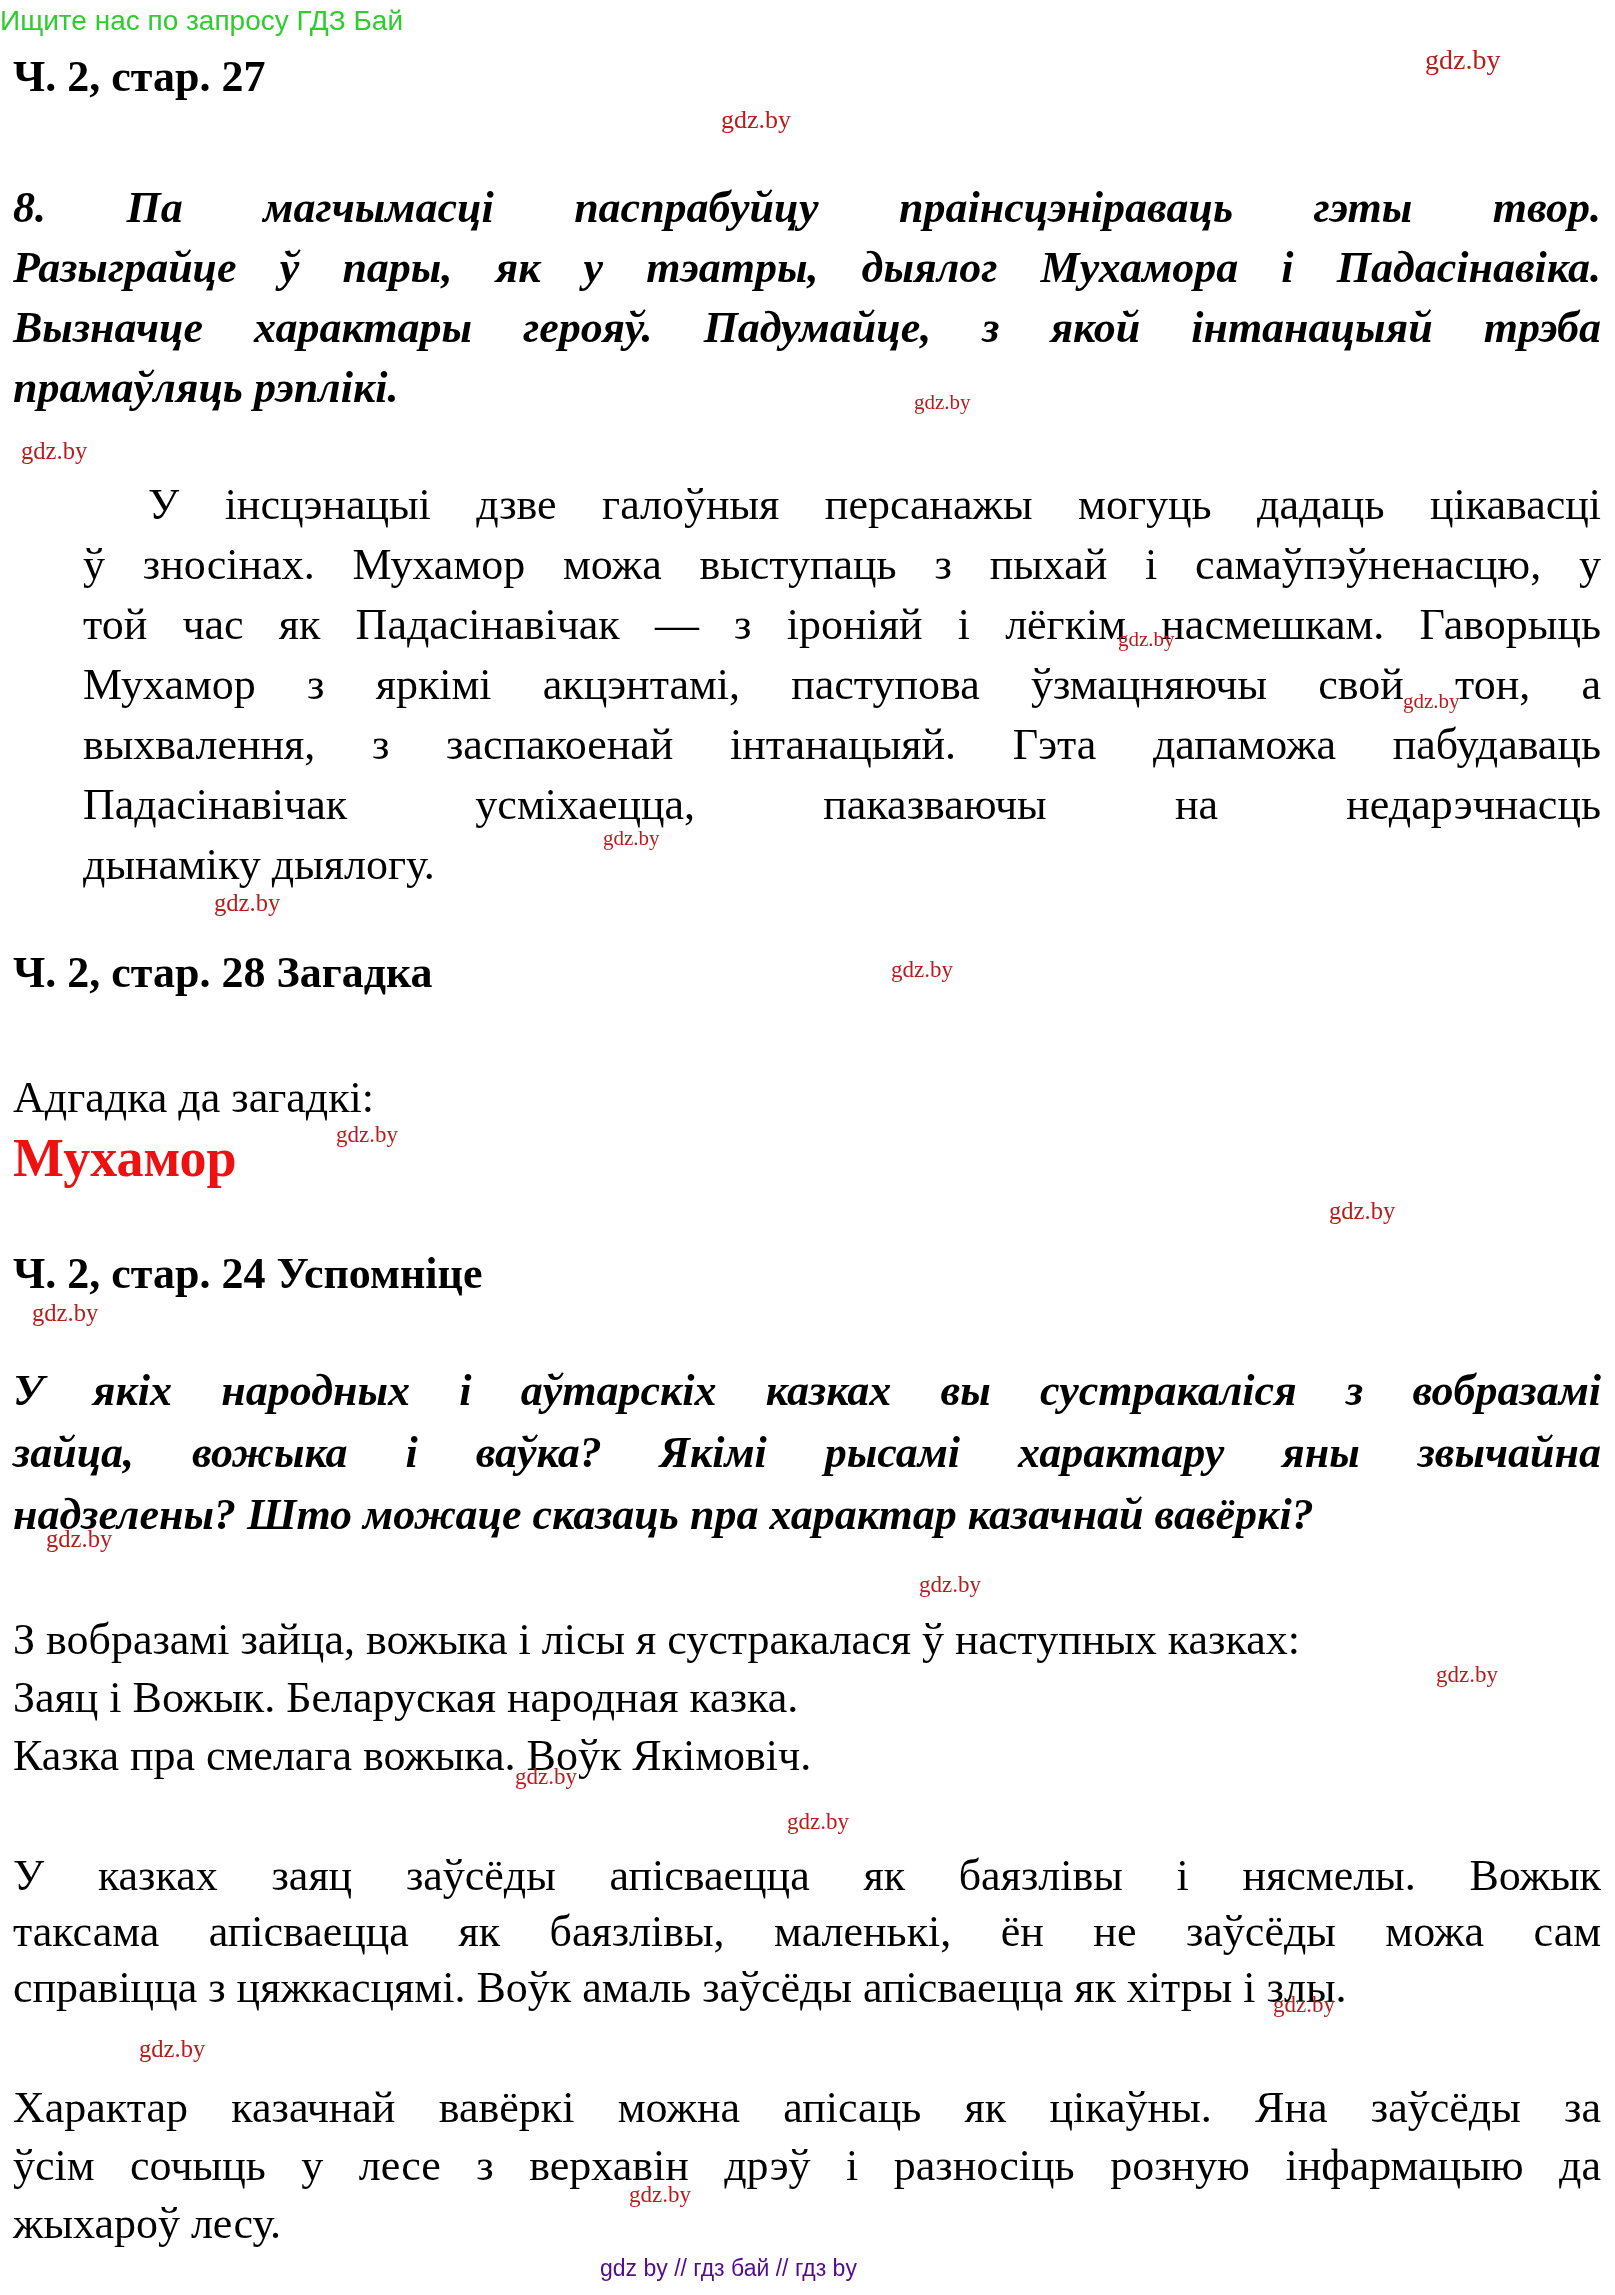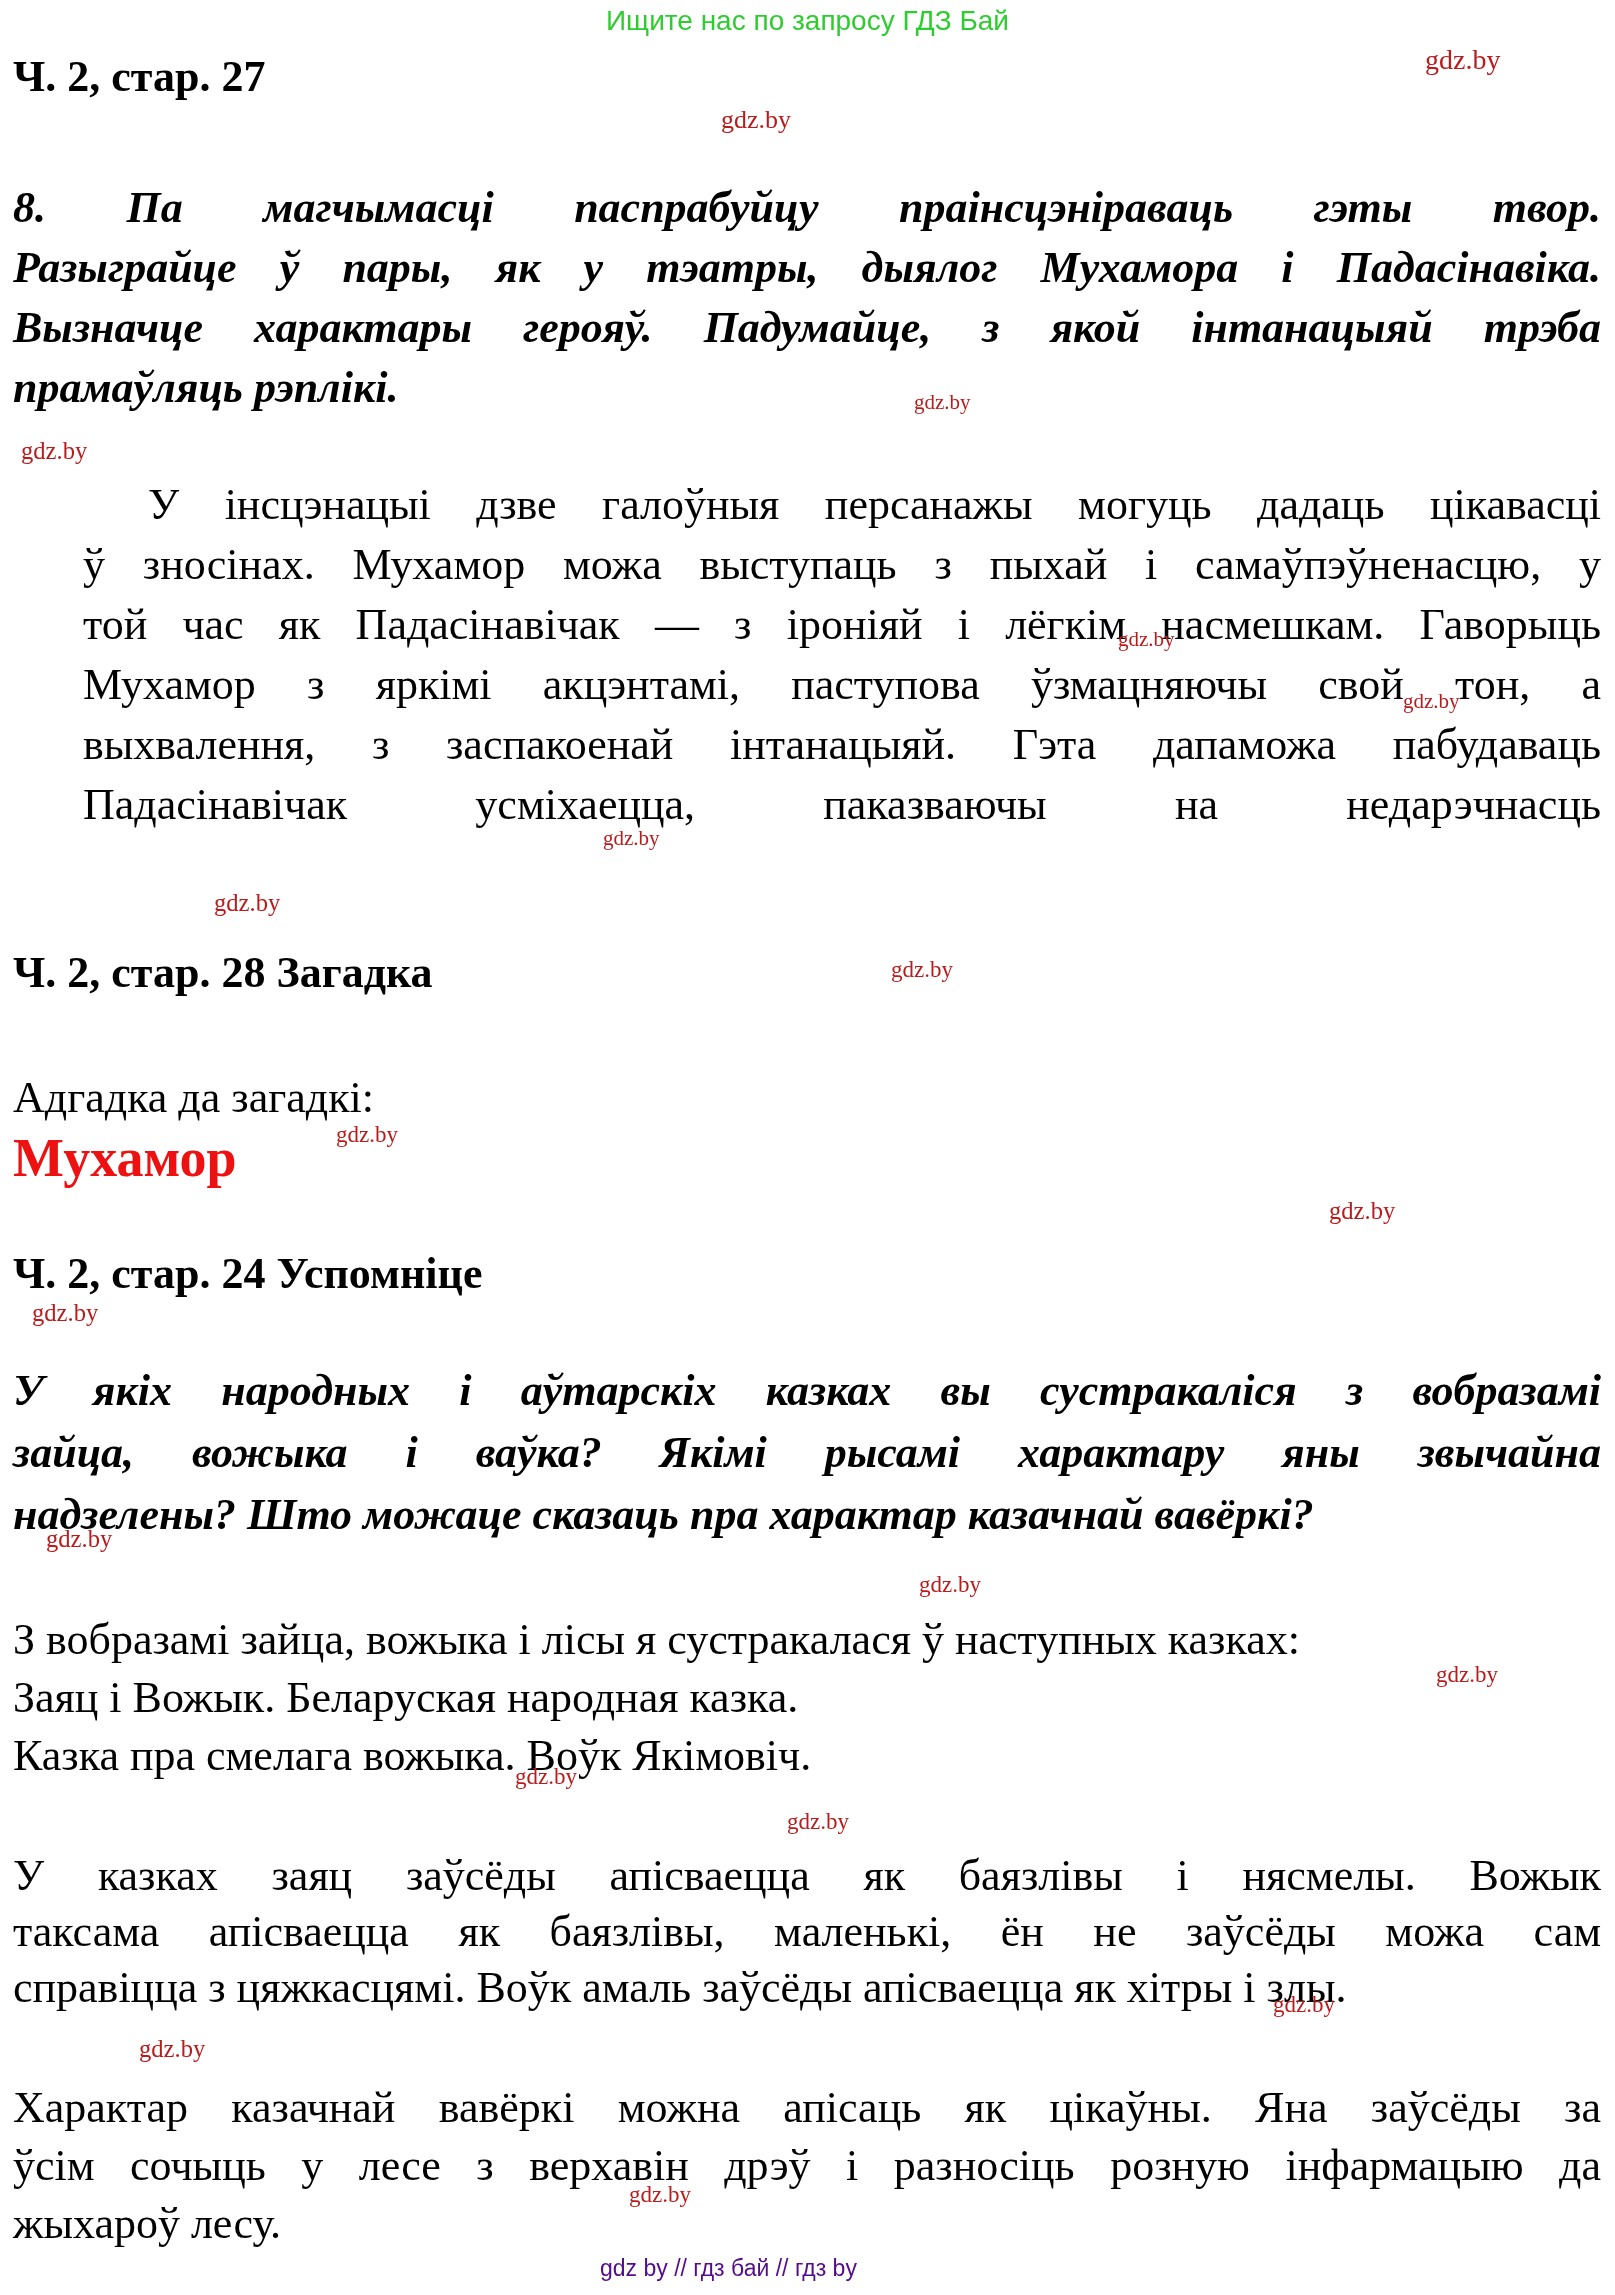--- a/index.html
+++ b/index.html
@@ -1,21 +1,21 @@
 <!DOCTYPE html>
 <html style="--promo-green: #2ecc2e; --answer-red: #ee1111; --footer-purple: #530c8c;font-size:14px"><head>
 <meta charset="utf-8">
 <style>
   html,body{margin:0;padding:0;background:#ffffff;}
   .page{
     position:relative;width:1615px;height:2295px;background:#fff;
     font-family:"Liberation Serif", serif;color:#000;overflow:hidden;
   }
   .promo{
-    position:absolute;top:5.3px;left:0;width:100%;text-align:center;
+    position:absolute;top:5.3px;left:0;width:100%;text-align:left;
     font-family:"Liberation Sans", sans-serif;font-size:28px;color:var(--promo-green,#2ecc2e);
   }
   .heading{
     position:absolute;margin:0;font-weight:bold;font-size:44px;white-space:nowrap;color:#000;
   }
   #heading-27{left:13px;top:51px;}
   #heading-28{left:13px;top:947px;}
   #heading-24{left:13px;top:1248px;text-align:right;}
   .para{position:absolute;}
   .para .ln{text-align:justify;text-align-last:justify;text-justify:inter-word;white-space:normal;}
@@ -56,20 +56,21 @@
       <div class="ln last">прамаўляць рэплікі.</div>
     </div>
 
   <div class="para" id="answer-27">
       <div class="ln">У інсцэнацыі дзве галоўныя персанажы могуць дадаць цікавасці</div>
       <div class="ln">ў зносінах. Мухамор можа выступаць з пыхай і самаўпэўненасцю, у</div>
       <div class="ln">той час як Падасінавічак — з іроніяй і лёгкім насмешкам. Гаворыць</div>
       <div class="ln">Мухамор з яркімі акцэнтамі, паступова ўзмацняючы свой тон, а</div>
       <div class="ln">выхвалення, з заспакоенай інтанацыяй. Гэта дапаможа пабудаваць</div>
       <div class="ln">Падасінавічак усміхаецца, паказваючы на недарэчнасць</div>
+      <div class="ln last">дынаміку дыялогу.</div>
     </div>
 
   <h2 class="heading" id="heading-28">Ч. 2, стар. 28 Загадка</h2>
 
   <div id="riddle-label">Адгадка да загадкі:</div>
 
   <div id="riddle-answer">Мухамор</div>
 
   <h2 class="heading" id="heading-24">Ч. 2, стар. 24 Успомніце</h2>
 

